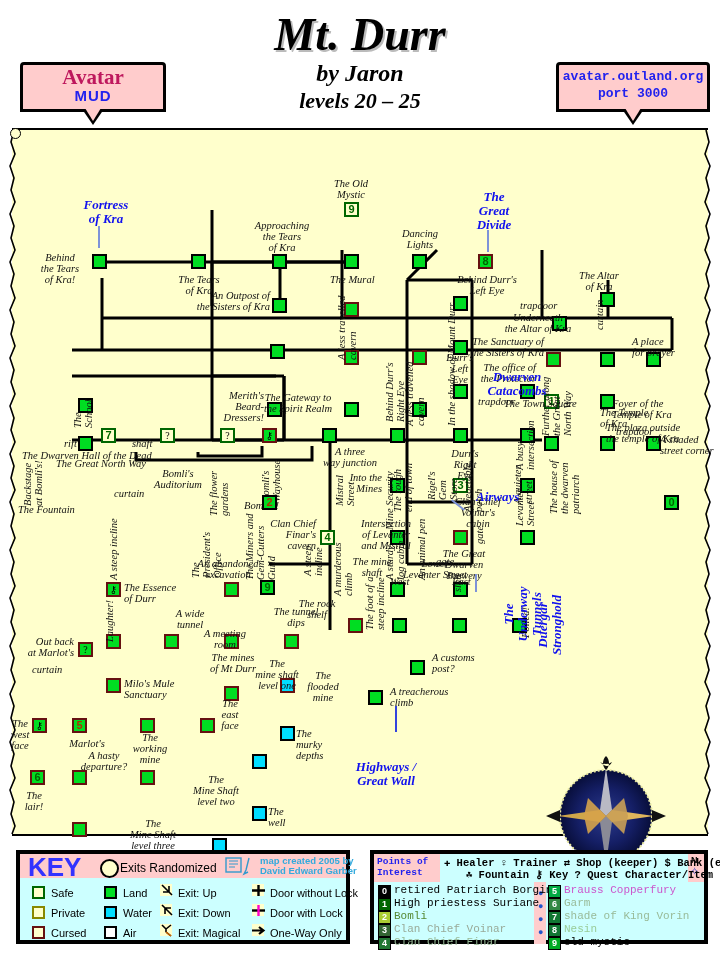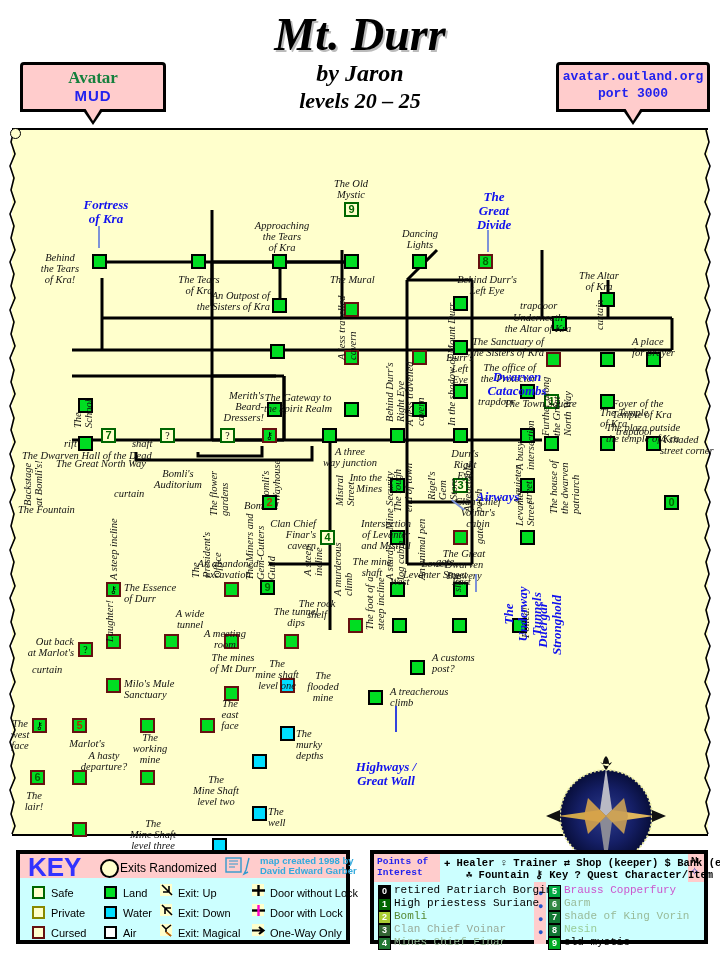--- a/index.html
+++ b/index.html
@@ -36,21 +36,21 @@
     width:0;height:0;border-left:11px solid transparent;
     border-right:11px solid transparent;border-top:16px solid #000;
   }
   .banner .tail:after{
     content:"";position:absolute;left:-8px;top:-17px;
     width:0;height:0;border-left:8px solid transparent;
     border-right:8px solid transparent;border-top:13px solid #ffcccc;
   }
   #banner-left{left:20px;top:62px;width:140px;height:44px;}
   #banner-left .l1{font-family:"Liberation Serif",serif;font-weight:bold;
-    font-size:17px;color:#15803d;line-height:21px;margin-top:2px;}
+    font-size:21px;color:#be185d;line-height:21px;margin-top:2px;}
   #banner-left .l2{font-family:"Liberation Sans",sans-serif;font-weight:bold;
     font-size:15px;color:#2222ee;line-height:16px;letter-spacing:1px;}
   #banner-right{left:556px;top:62px;width:148px;height:44px;}
   #banner-right .l1,#banner-right .l2{
     font-family:"Liberation Mono",monospace;font-size:13px;color:#2222ee;
     line-height:17px;font-weight:bold;}
   #banner-right .l1{margin-top:3px;}
 
   
   #paper{
@@ -490,21 +490,21 @@
     <div class="keyword" style="left:8px;top:-2px;font-size:26px;">KEY</div>
     <div style="position:absolute;left:80px;top:5px;width:15px;height:15px;border:2.5px solid #000;border-radius:50%;background:#ffffcc;"></div>
     <div class="kl" style="left:100px;top:7px;font-size:12px;">Exits Randomized</div>
     <div style="position:absolute;left:205px;top:2px;">
       <svg width="34" height="20" viewBox="0 0 34 20">
         <rect x="1" y="2" width="15" height="14" fill="none" stroke="#3399cc" stroke-width="1.4"></rect>
         <path d="M4 5h9M4 8h9M4 11h6" stroke="#3399cc" stroke-width="1"></path>
         <path d="M24 2 L21 14 M21 14 l-2 4 l4 -2" stroke="#3399cc" stroke-width="1.4" fill="none"></path>
       </svg>
     </div>
-    <div class="credit" style="left:240px;top:2px;">map created 1998 by</div>
+    <div class="credit" style="left:240px;top:2px;">map created 2005 by</div>
     <div class="credit" style="left:240px;top:12px;">David Edward Garber</div>
 
     <div class="sw" style="left:12px;top:32px;background:#ffffcc;border-color:#006600;"></div>
     <div class="kl" style="left:31px;top:33px;">Safe</div>
     <div class="sw" style="left:12px;top:52px;background:#ffffcc;border-color:#888800;"></div>
     <div class="kl" style="left:31px;top:53px;">Private</div>
     <div class="sw" style="left:12px;top:72px;background:#ffffcc;border-color:#661111;"></div>
     <div class="kl" style="left:31px;top:73px;">Cursed</div>
 
     <div class="sw" style="left:84px;top:32px;background:#00dd22;border-color:#000;"></div>
@@ -576,21 +576,21 @@
     <div style="position:absolute;left:164px;top:34px;color:#2255cc;font-size:9px;">●</div>
     <div style="position:absolute;left:164px;top:47px;color:#2255cc;font-size:9px;">●</div>
     <div style="position:absolute;left:164px;top:60px;color:#2255cc;font-size:9px;">●</div>
     <div style="position:absolute;left:164px;top:73px;color:#2255cc;font-size:9px;">●</div>
 
     <div id="poi-left">
         <div class="poirow" style="left: 4px; top: 30px;"><span class="poinum" style="background: rgb(0, 0, 0); color: rgb(255, 255, 255);">0</span><span style="color: rgb(0, 0, 0);">retired Patriarch Borgin</span></div>
         <div class="poirow" style="left: 4px; top: 43px;"><span class="poinum" style="background: rgb(0, 102, 0); color: rgb(255, 255, 255);">1</span><span style="color: rgb(0, 0, 0);">High priestess Suriane</span></div>
         <div class="poirow" style="left: 4px; top: 56px;"><span class="poinum" style="background: rgb(170, 204, 51); color: rgb(255, 255, 255);">2</span><span style="color: rgb(85, 136, 51);">Bomli</span></div>
         <div class="poirow" style="left: 4px; top: 69px;"><span class="poinum" style="background: rgb(51, 102, 51); color: rgb(255, 255, 255);">3</span><span style="color: rgb(153, 170, 153);">Clan Chief Voinar</span></div>
-        <div class="poirow" style="left: 4px; top: 82px;"><span class="poinum" style="background: rgb(34, 119, 51); color: rgb(255, 255, 255);">4</span><span style="color: rgb(153, 187, 153);">Mines Chief Finar</span></div>
+        <div class="poirow" style="left: 4px; top: 82px;"><span class="poinum" style="background: rgb(34, 119, 51); color: rgb(255, 255, 255);">4</span><span style="color: rgb(153, 187, 153);">Clan Chief Finar</span></div>
       </div>
     <div id="poi-right">
         <div class="poirow" style="left: 174px; top: 30px;"><span class="poinum" style="background: rgb(0, 170, 68); color: rgb(255, 255, 255);">5</span><span style="color: rgb(204, 85, 204);">Brauss Copperfury</span></div>
         <div class="poirow" style="left: 174px; top: 43px;"><span class="poinum" style="background: rgb(51, 136, 68); color: rgb(255, 255, 255);">6</span><span style="color: rgb(153, 187, 153);">Garm</span></div>
         <div class="poirow" style="left: 174px; top: 56px;"><span class="poinum" style="background: rgb(17, 119, 51); color: rgb(255, 255, 255);">7</span><span style="color: rgb(153, 187, 153);">shade of King Vorin</span></div>
         <div class="poirow" style="left: 174px; top: 69px;"><span class="poinum" style="background: rgb(17, 119, 51); color: rgb(255, 255, 255);">8</span><span style="color: rgb(153, 204, 153);">Nesin</span></div>
         <div class="poirow" style="left: 174px; top: 82px;"><span class="poinum" style="background: rgb(0, 170, 34); color: rgb(255, 255, 255);">9</span><span style="color: rgb(0, 0, 0);">old mystic</span></div>
       </div>
   </div>
 

